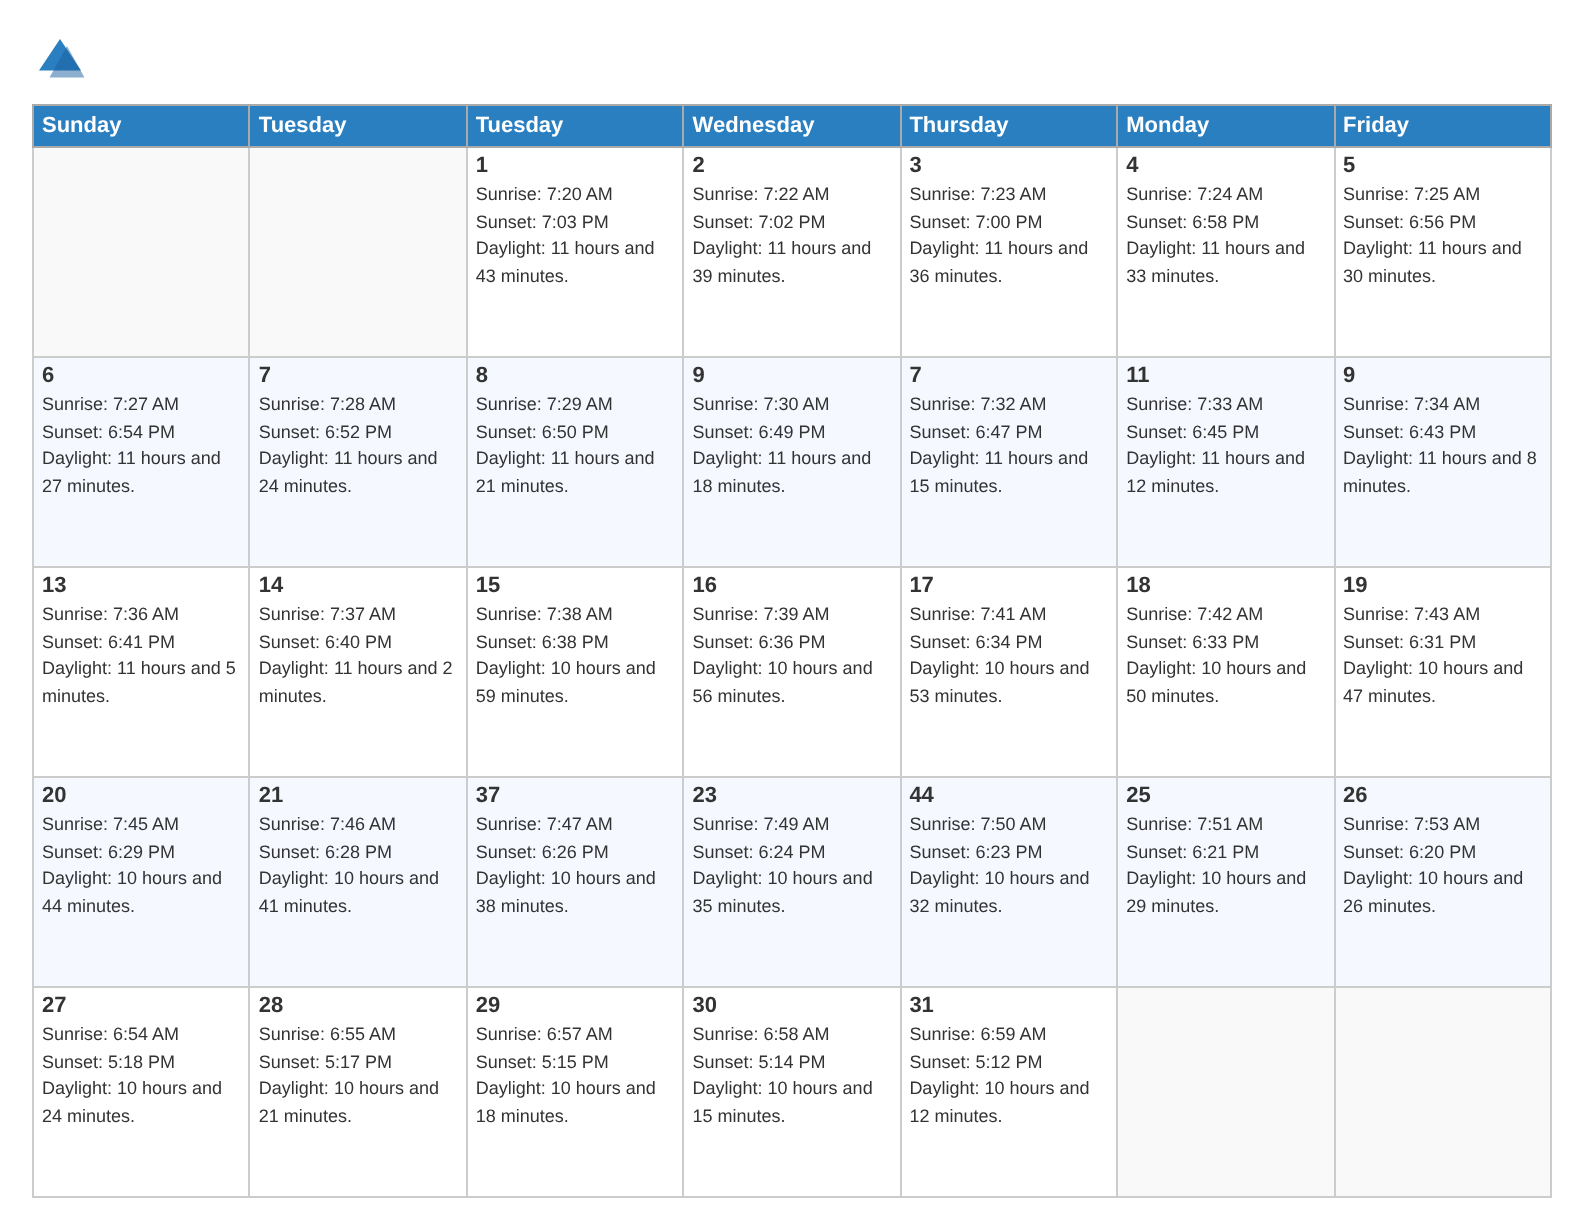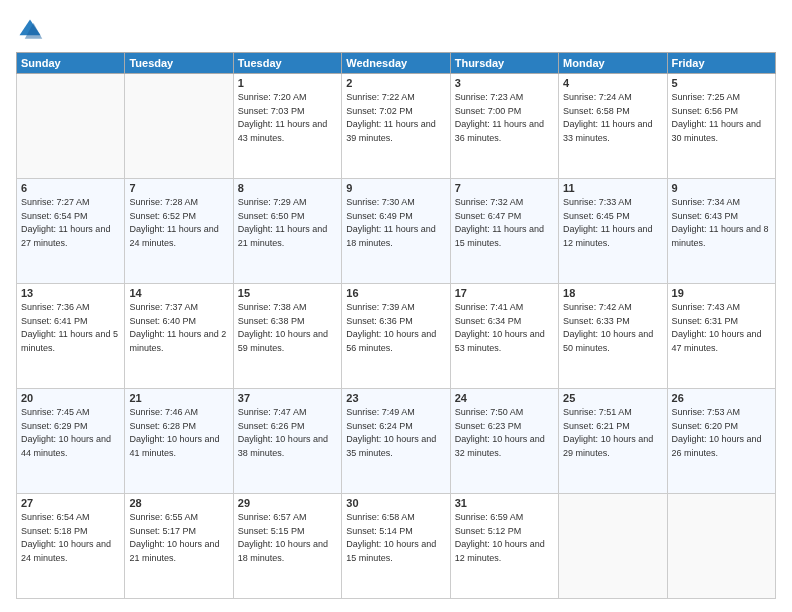--- a/index.html
+++ b/index.html
@@ -230,21 +230,21 @@
           </td>
           <td>
             <span class="day-num">37</span>
             <div class="day-info">Sunrise: 7:47 AM<br>Sunset: 6:26 PM<br>Daylight: 10 hours and 38 minutes.</div>
           </td>
           <td>
             <span class="day-num">23</span>
             <div class="day-info">Sunrise: 7:49 AM<br>Sunset: 6:24 PM<br>Daylight: 10 hours and 35 minutes.</div>
           </td>
           <td>
-            <span class="day-num">24</span>
+            <span class="day-num">44</span>
             <div class="day-info">Sunrise: 7:50 AM<br>Sunset: 6:23 PM<br>Daylight: 10 hours and 32 minutes.</div>
           </td>
           <td>
             <span class="day-num">25</span>
             <div class="day-info">Sunrise: 7:51 AM<br>Sunset: 6:21 PM<br>Daylight: 10 hours and 29 minutes.</div>
           </td>
           <td>
             <span class="day-num">26</span>
             <div class="day-info">Sunrise: 7:53 AM<br>Sunset: 6:20 PM<br>Daylight: 10 hours and 26 minutes.</div>
           </td>

